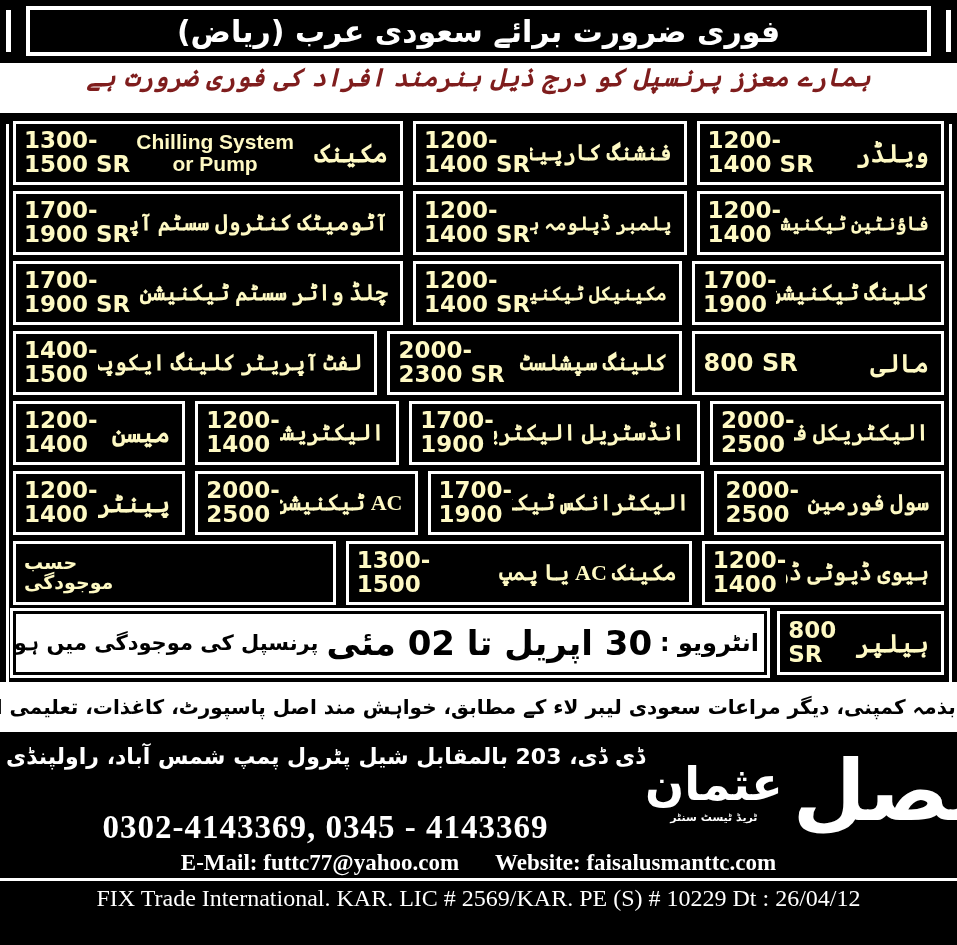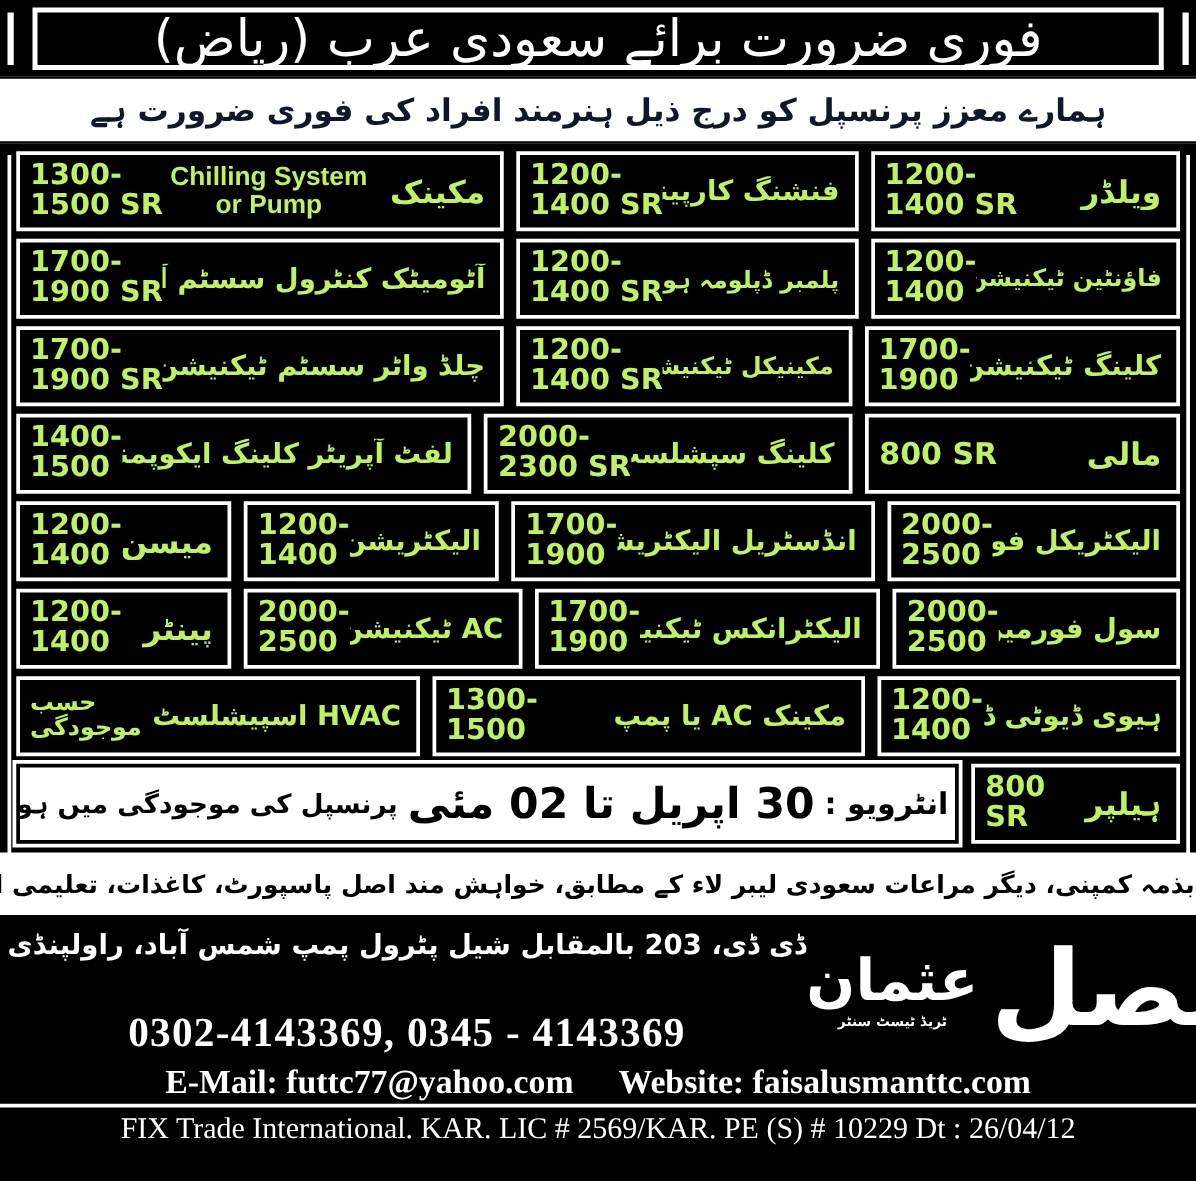--- a/index.html
+++ b/index.html
@@ -15,44 +15,44 @@
   .tick{position:absolute;width:5px;background:#fff;}
   .tick.tl{left:6px;top:10px;height:42px;}
   .tick.tr{right:6px;top:10px;height:42px;}
   .frame{position:absolute;width:3px;background:#fff;top:124px;height:560px;}
   .frame.fl{left:6px;} .frame.fr{right:5px;}
 
   .banner{
     margin:6px 26px 0;height:50px;background:#000;border:4px solid #fff;
     display:flex;align-items:center;justify-content:center;
   }
-  .banner .t{font-size:41px;font-weight:normal;direction:rtl;white-space:nowrap;}
+  .banner .t{font-size:30px;font-weight:bold;direction:rtl;white-space:nowrap;}
 
   .subtitle{
-    margin-top:5px;height:54px;background:#fff;color:#0f172a;
-    display:flex;align-items:center;justify-content:center;
-    border-top:2px solid #000;border-bottom:2px solid #000;
+    margin-top:5px;height:54px;background:#fff;color:#7f1d1d;
+    display:flex;justify-content:center;
+    border-top:2px solid #000;border-bottom:2px solid #000;font-style:italic;
   }
   .subtitle .t{font-size:25px;font-weight:bold;direction:rtl;white-space:nowrap;}
 
   .grid{padding:0 13px;}
   .row{display:flex;gap:10px;margin-top:6px;height:64px;}
   .cell{
-    background:#000;border:3px solid #fff;color:#bef264;
+    background:#000;border:3px solid #fff;color:#fef9c3;
     display:flex;align-items:center;padding:2px 8px;min-width:0;
   }
   .salary{font-weight:bold;font-size:23px;line-height:1.04;white-space:nowrap;flex:0 0 auto;}
   .salary span{display:block;}
   .salary span:empty{display:none;}
   .salary.one{font-size:24px;}
   .note{flex:0 1 auto;font-family:"Liberation Sans",sans-serif;font-weight:bold;
         font-size:21px;line-height:1.05;text-align:center;margin:0 6px;}
   .note span{display:block;white-space:nowrap;}
   .title{flex:1 1 auto;direction:rtl;text-align:right;font-weight:bold;font-size:25px;
-         white-space:nowrap;overflow:hidden;padding-right:4px;}
+         white-space:nowrap;overflow:hidden;padding-right:4px;font-family:Liberation Serif, serif;}
   .t-md{font-size:22px;} .t-sm{font-size:19px;}
 
   
   .cell-white{
     background:#fff;color:#000;border:3px solid #000;box-shadow:0 0 0 3px #fff;
     display:flex;align-items:center;justify-content:center;direction:rtl;gap:8px;
     white-space:nowrap;overflow:hidden;
   }
   .iv-prefix{font-size:24px;font-weight:bold;}
   .iv-dates{font-size:34px;font-weight:bold;}
@@ -70,21 +70,21 @@
   .tel{font-size:34px;font-weight:bold;margin-top:2px;letter-spacing:1px;}
   .mobiles{font-size:33px;font-weight:bold;letter-spacing:1px;margin-top:40px;}
   .footer-brand{flex:1;position:relative;display:flex;align-items:center;justify-content:flex-end;direction:ltr;}
   .brand-col{display:flex;flex-direction:column;align-items:center;margin-right:4px;}
   .brand-usman{font-size:46px;font-weight:bold;line-height:1;}
   .brand-sub{font-size:11px;font-weight:bold;margin-top:4px;}
   .brand-faisal{font-size:84px;font-weight:bold;line-height:.9;margin:0 6px;}
 
   .emailrow{
     display:flex;justify-content:center;gap:36px;margin-top:4px;
-    font-size:27px;font-weight:bold;font-family:Liberation Serif, serif;
+    font-size:23px;font-weight:bold;font-family:Liberation Serif, serif;
   }
   .licrow{
     margin-top:2px;border-top:3px solid #fff;padding-top:4px;
     text-align:center;font-size:24px;font-weight:normal;
   }
 </style>
 </head>
 <body>
 
 <span class="tick tl"></span>
@@ -263,21 +263,20 @@
       <div class="title urdu t-md">سول فورمین</div>
     </div>
   </div>
 
   <div class="row">
     <div class="cell" style="flex:325">
       <div class="salary urdu" style="font-size:19px">
         <span>حسب</span>
         <span>موجودگی</span>
       </div>
-      <div class="title urdu t-md">HVAC اسپیشلسٹ</div>
     </div>
     <div class="cell" style="flex:350">
       <div class="salary">
         <span>1300-</span>
         <span>1500</span>
       </div>
       <div class="title urdu t-md">مکینک AC یا پمپ</div>
     </div>
     <div class="cell" style="flex:238">
       <div class="salary">

